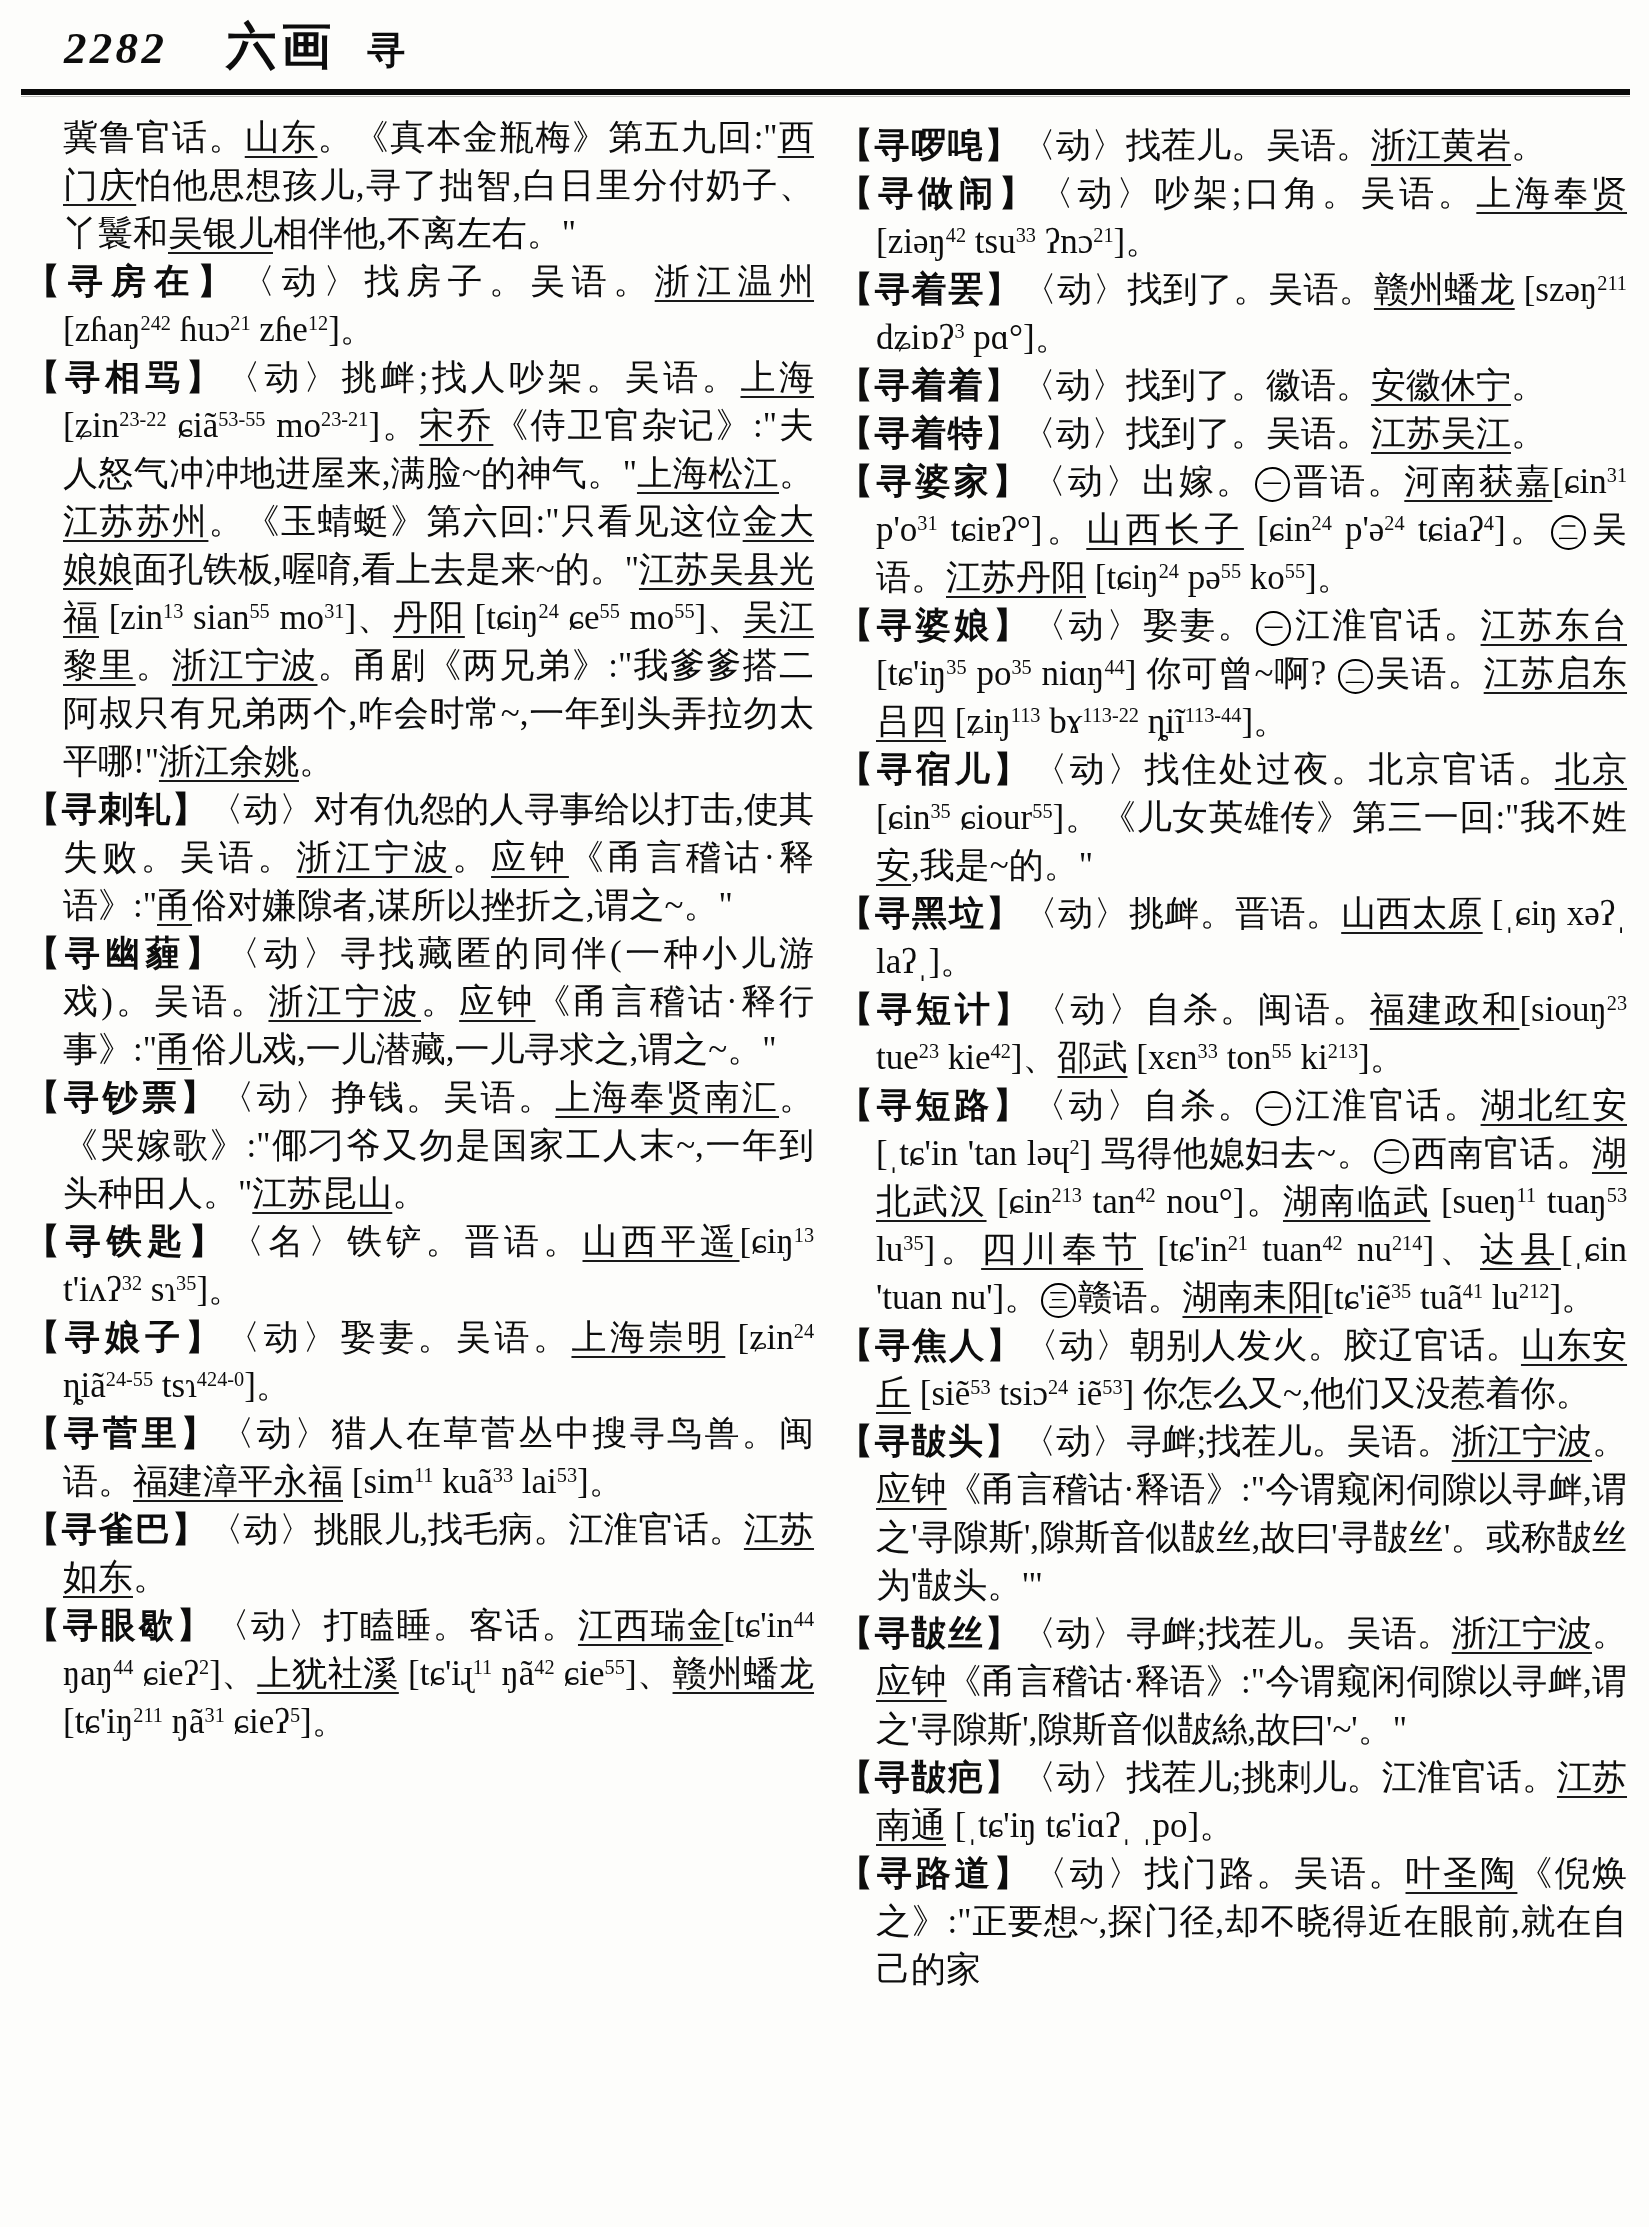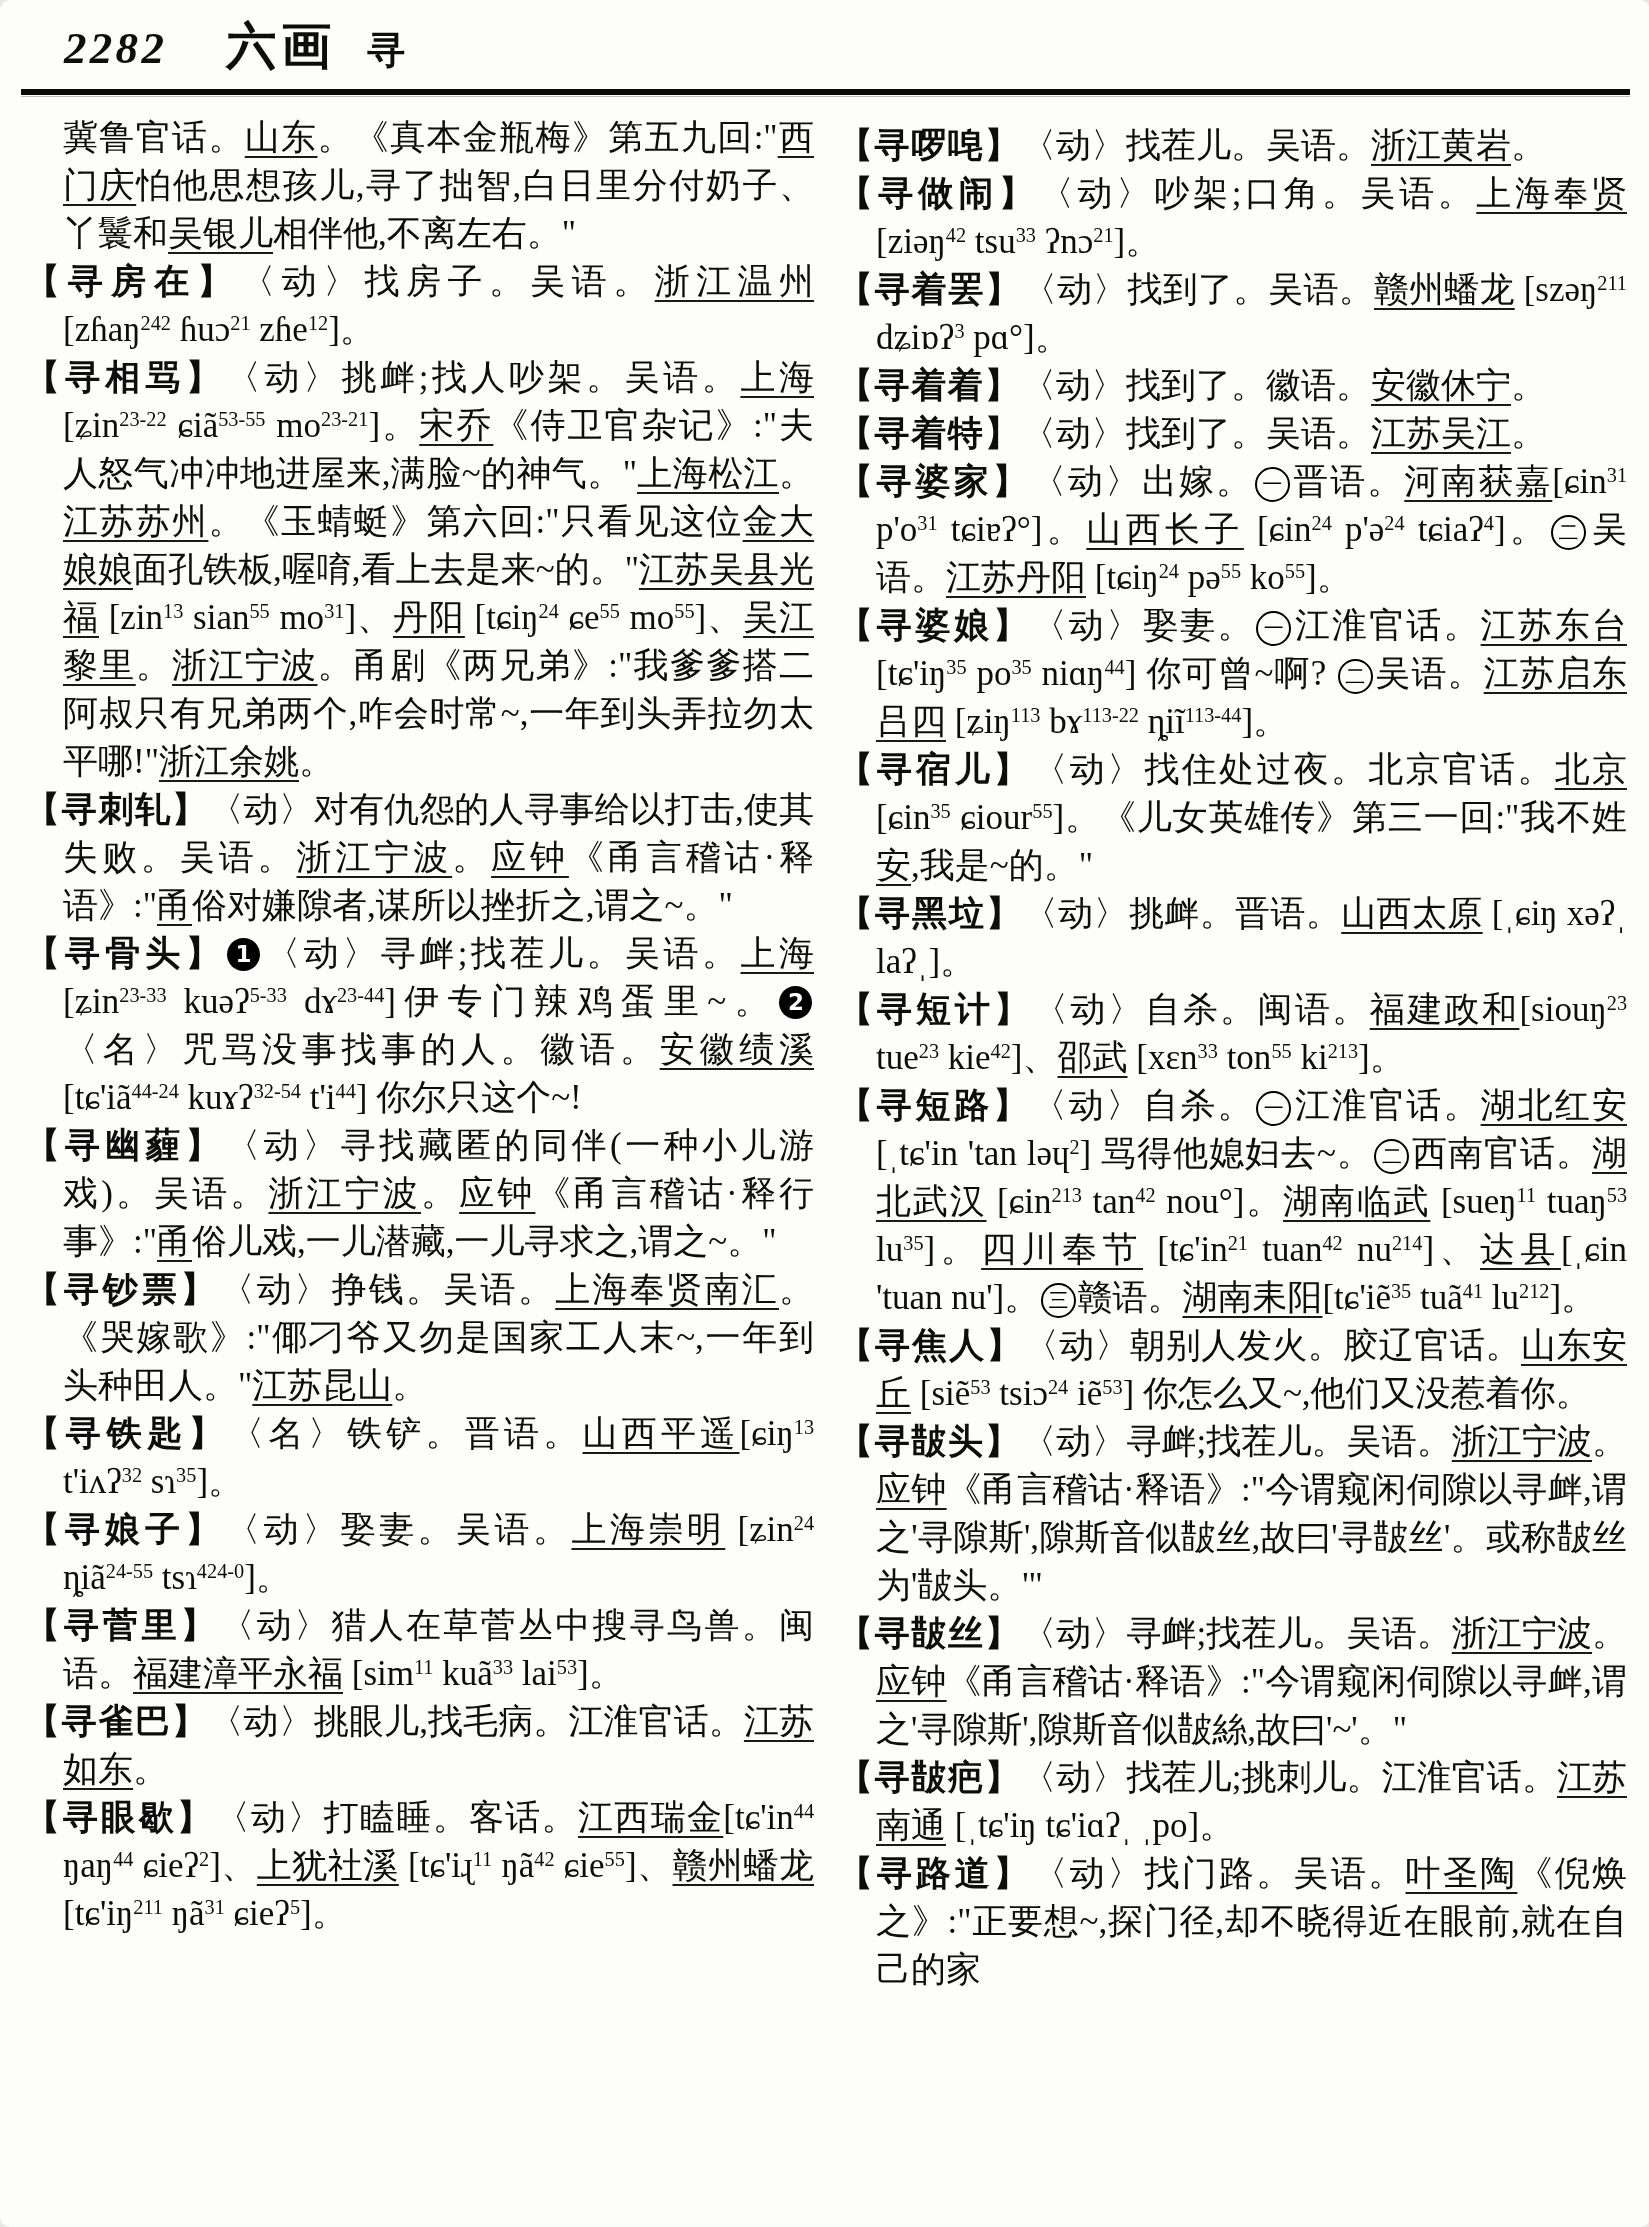--- a/index.html
+++ b/index.html
@@ -1,20 +1,19 @@
 <!DOCTYPE html>
 <html style="font-size:13.2px"><head>
 <meta charset="utf-8">
 <style>
   html,body { margin:0; padding:0; background:#e8e8e4; }
   .page {
     position:relative; width:1650px; height:2227px; margin:0 auto;
     background:#fdfdfb; color:#0d0d0d; overflow:hidden;
     font-family:"Liberation Serif","DejaVu Serif",serif;
-    border-radius:10px;
   }
   .header { position:absolute; top:13.2px; left:64px; display:flex; align-items:baseline; }
   .page-number { font-size:45px; font-weight:bold; font-style:italic; letter-spacing:3.3px; }
   .section-label { font-size:50px; font-weight:bold; margin-left:59px; letter-spacing:5px; }
   .radical-char { font-size:38px; font-weight:bold; margin-left:31px; }
   .head-rule { position:absolute; top:89px; left:21.4px; width:1609px; height:5.8px; background:#0a0a0a; }
   .head-rule:after { content:""; position:absolute; left:0; top:7.4px; width:100%; height:0.8px; background:#444; opacity:.35; }
 
   .col {
     position:absolute; top:114px; width:789px;
@@ -55,21 +54,20 @@
     <span class="section-label">六画</span>
     <span class="radical-char">寻</span>
   </div>
   <div class="head-rule"></div>
 
   <div class="col col-left" id="col-left">
       <p class="cont">冀鲁官话。<u>山东</u>。《真本金瓶梅》第五九回:"<u>西门庆</u>怕他思想孩儿,寻了拙智,白日里分付奶子、丫鬟和<u>吴银儿</u>相伴他,不离左右。"</p>
       <p class="entry"><span class="hw">【寻房在】</span>〈动〉找房子。吴语。<u>浙江温州</u> [zɦaŋ<sup>242</sup> ɦuɔ<sup>21</sup> zɦe<sup>12</sup>]。</p>
       <p class="entry"><span class="hw">【寻相骂】</span>〈动〉挑衅;找人吵架。吴语。<u>上海</u>[ʑin<sup>23-22</sup> ɕiã<sup>53-55</sup> mo<sup>23-21</sup>]。<u>宋乔</u>《侍卫官杂记》:"夫人怒气冲冲地进屋来,满脸~的神气。"<u>上海松江</u>。<u>江苏苏州</u>。《玉蜻蜓》第六回:"只看见这位<u>金大娘娘</u>面孔铁板,喔唷,看上去是来~的。"<u>江苏吴县光福</u> [zin<sup>13</sup> sian<sup>55</sup> mo<sup>31</sup>]、<u>丹阳</u> [tɕiŋ<sup>24</sup> ɕe<sup>55</sup> mo<sup>55</sup>]、<u>吴江黎里</u>。<u>浙江宁波</u>。甬剧《两兄弟》:"我爹爹搭二阿叔只有兄弟两个,咋会时常~,一年到头弄拉勿太平哪!"<u>浙江余姚</u>。</p>
       <p class="entry"><span class="hw">【寻刺轧】</span>〈动〉对有仇怨的人寻事给以打击,使其失败。吴语。<u>浙江宁波</u>。<u>应钟</u>《甬言稽诂·释语》:"<u>甬</u>俗对嫌隙者,谋所以挫折之,谓之~。"</p>
-      <p class="entry"><span class="hw">【寻骨头】</span><span class="b">1</span>〈动〉寻衅;找茬儿。吴语。<u>上海</u>[ʑin<sup>23-33</sup> kuəʔ<sup>5-33</sup> dɤ<sup>23-44</sup>]伊专门辣鸡蛋里~。<span class="b">2</span>〈名〉咒骂没事找事的人。徽语。<u>安徽绩溪</u> [tɕ'iã<sup>44-24</sup> kuɤʔ<sup>32-54</sup> t'i<sup>44</sup>] 你尔只这个~!</p>
       <p class="entry"><span class="hw">【寻幽薶】</span>〈动〉寻找藏匿的同伴(一种小儿游戏)。吴语。<u>浙江宁波</u>。<u>应钟</u>《甬言稽诂·释行事》:"<u>甬</u>俗儿戏,一儿潜藏,一儿寻求之,谓之~。"</p>
       <p class="entry"><span class="hw">【寻钞票】</span>〈动〉挣钱。吴语。<u>上海奉贤南汇</u>。《哭嫁歌》:"倻刁爷又勿是国家工人末~,一年到头种田人。"<u>江苏昆山</u>。</p>
       <p class="entry"><span class="hw">【寻铁匙】</span>〈名〉铁铲。晋语。<u>山西平遥</u>[ɕiŋ<sup>13</sup> t'iʌʔ<sup>32</sup> sɿ<sup>35</sup>]。</p>
       <p class="entry"><span class="hw">【寻娘子】</span>〈动〉娶妻。吴语。<u>上海崇明</u> [ʑin<sup>24</sup> ȵiã<sup>24-55</sup> tsɿ<sup>424-0</sup>]。</p>
       <p class="entry"><span class="hw">【寻菅里】</span>〈动〉猎人在草菅丛中搜寻鸟兽。闽语。<u>福建漳平永福</u> [sim<sup>11</sup> kuã<sup>33</sup> lai<sup>53</sup>]。</p>
       <p class="entry"><span class="hw">【寻雀巴】</span>〈动〉挑眼儿,找毛病。江淮官话。<u>江苏如东</u>。</p>
       <p class="entry"><span class="hw">【寻眼歇】</span>〈动〉打瞌睡。客话。<u>江西瑞金</u>[tɕ'in<sup>44</sup> ŋaŋ<sup>44</sup> ɕieʔ<sup>2</sup>]、<u>上犹社溪</u> [tɕ'iɻ<sup>11</sup> ŋã<sup>42</sup> ɕie<sup>55</sup>]、<u>赣州蟠龙</u> [tɕ'iŋ<sup>211</sup> ŋã<sup>31</sup> ɕieʔ<sup>5</sup>]。</p>
     </div>
   <div class="col col-right" id="col-right">
       <p class="entry"><span class="hw">【寻啰唣】</span>〈动〉找茬儿。吴语。<u>浙江黄岩</u>。</p>

